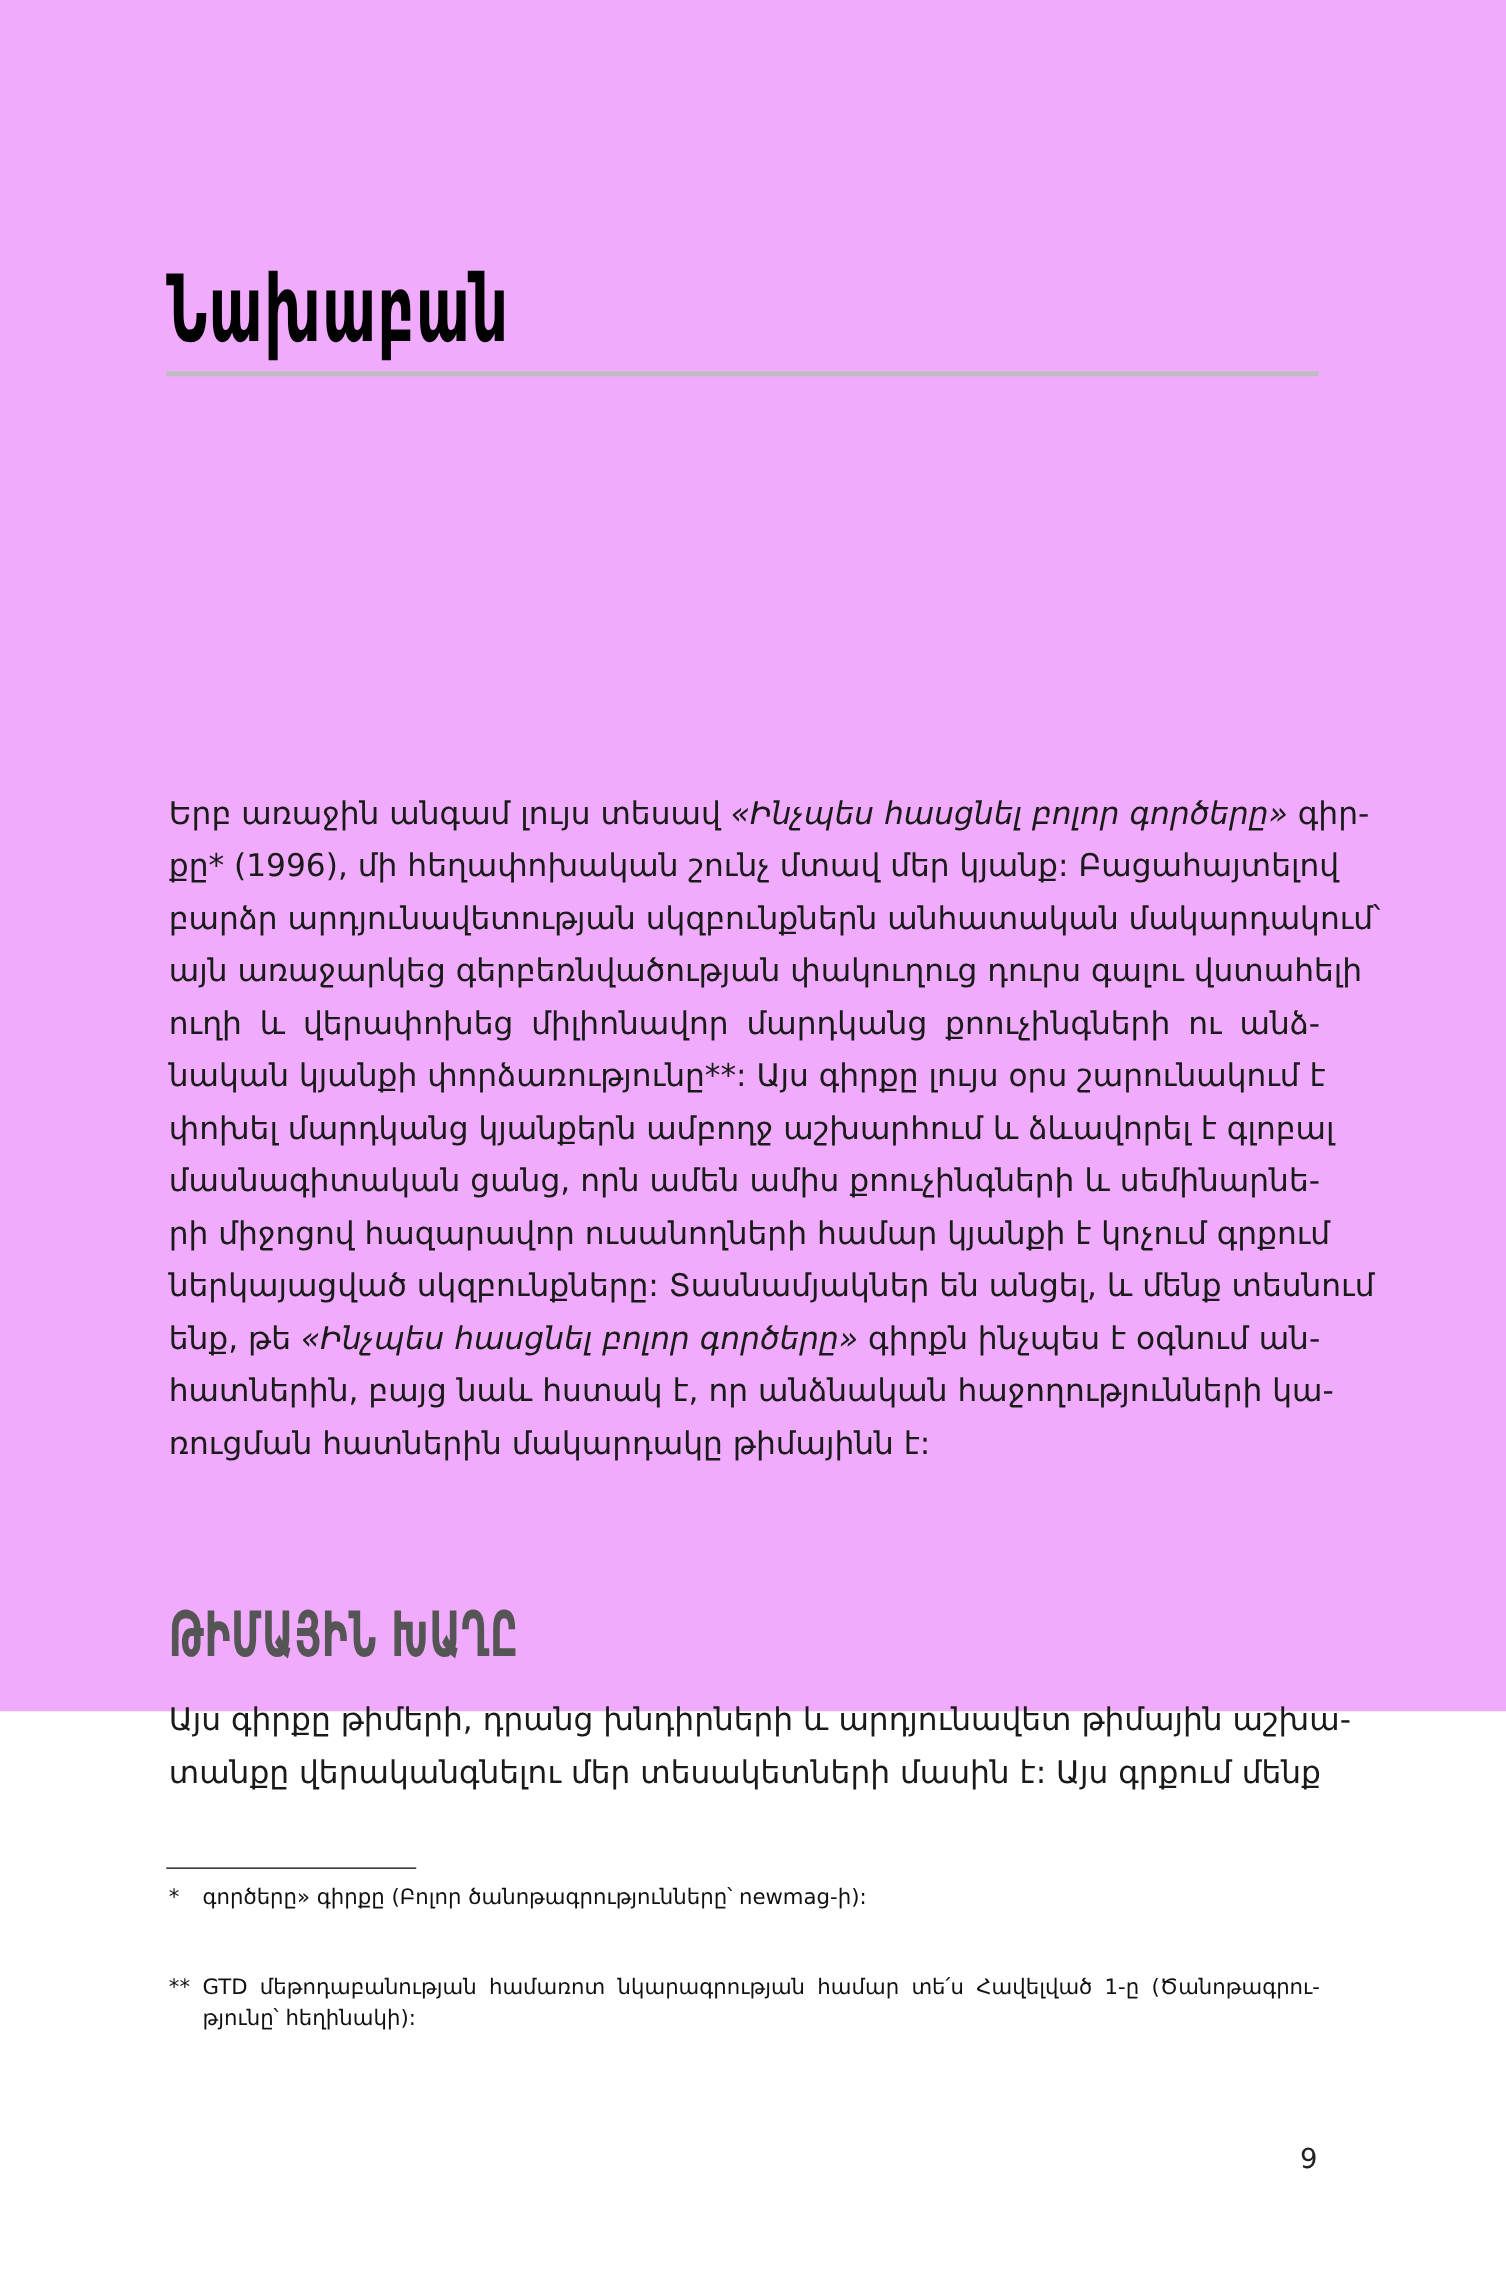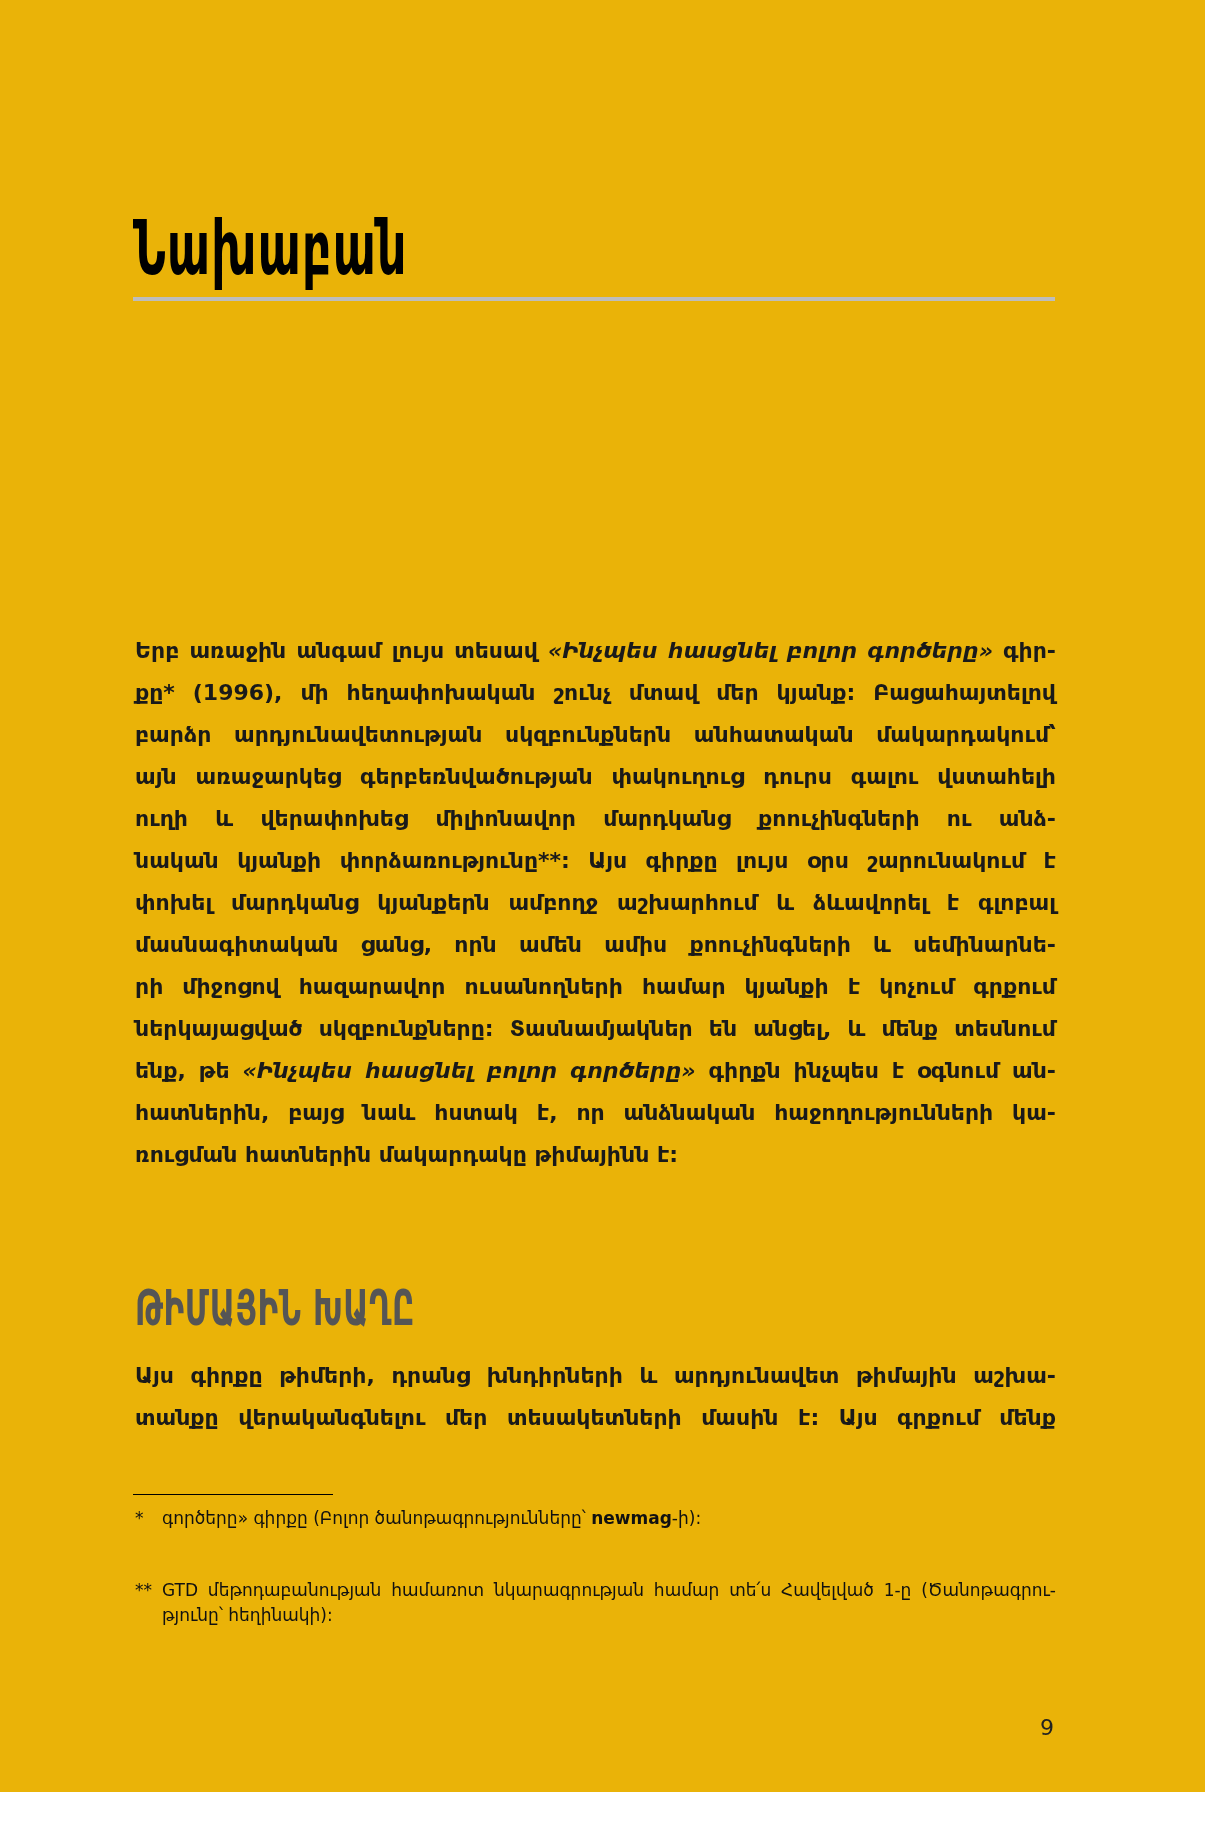--- a/index.html
+++ b/index.html
@@ -12,22 +12,22 @@
       height: 1835px;
       position: relative;
       overflow: hidden;
       font-family: "DejaVu Sans", sans-serif;
       color: #111111;
     }
     .page {
       position: absolute;
       left: 0; top: 0;
       width: 1205px;
-      height: 1792px;
-      background: #eab308;
+      height: 1369px;
+      background: #f0abfc;
     }
     .chapter-title {
       position: absolute;
       left: 133px;
       top: 198px;
       font-family: "DejaVu Sans", sans-serif;
       font-weight: bold;
       font-size: 74px;
       line-height: 100px;
       color: #000000;
@@ -45,27 +45,27 @@
       background: #bdbdbd;
     }
     .body-text {
       position: absolute;
       left: 135px;
       width: 921px;
     }
     .line {
       display: block;
       height: 42px;
-      font-size: 22px;
+      font-size: 25px;
       line-height: 42px;
       white-space: nowrap;
       text-align: justify;
       text-align-last: justify;
       color: #1a1a1a;
-      font-weight: 700;
+      font-weight: 400;
     }
     .line.last {
       text-align-last: left;
     }
     .italic {
       font-style: italic;
     }
     .para-1 { top: 630px; }
     .section-heading {
       position: absolute;
@@ -112,21 +112,21 @@
       white-space: nowrap;
       text-align: justify;
       text-align-last: justify;
       height: 25px;
     }
     .footnote .fn-line.last {
       text-align-last: left;
     }
     .fn-1 { top: 1506px; }
     .fn-2 { top: 1578px; }
-    .bold { font-weight: bold; }
+    .bold { font-weight: normal; }
     .page-number {
       position: absolute;
       left: 1040px;
       top: 1713px;
       font-size: 22px;
       line-height: 30px;
       color: #222222;
     }
   </style>
 </head>

